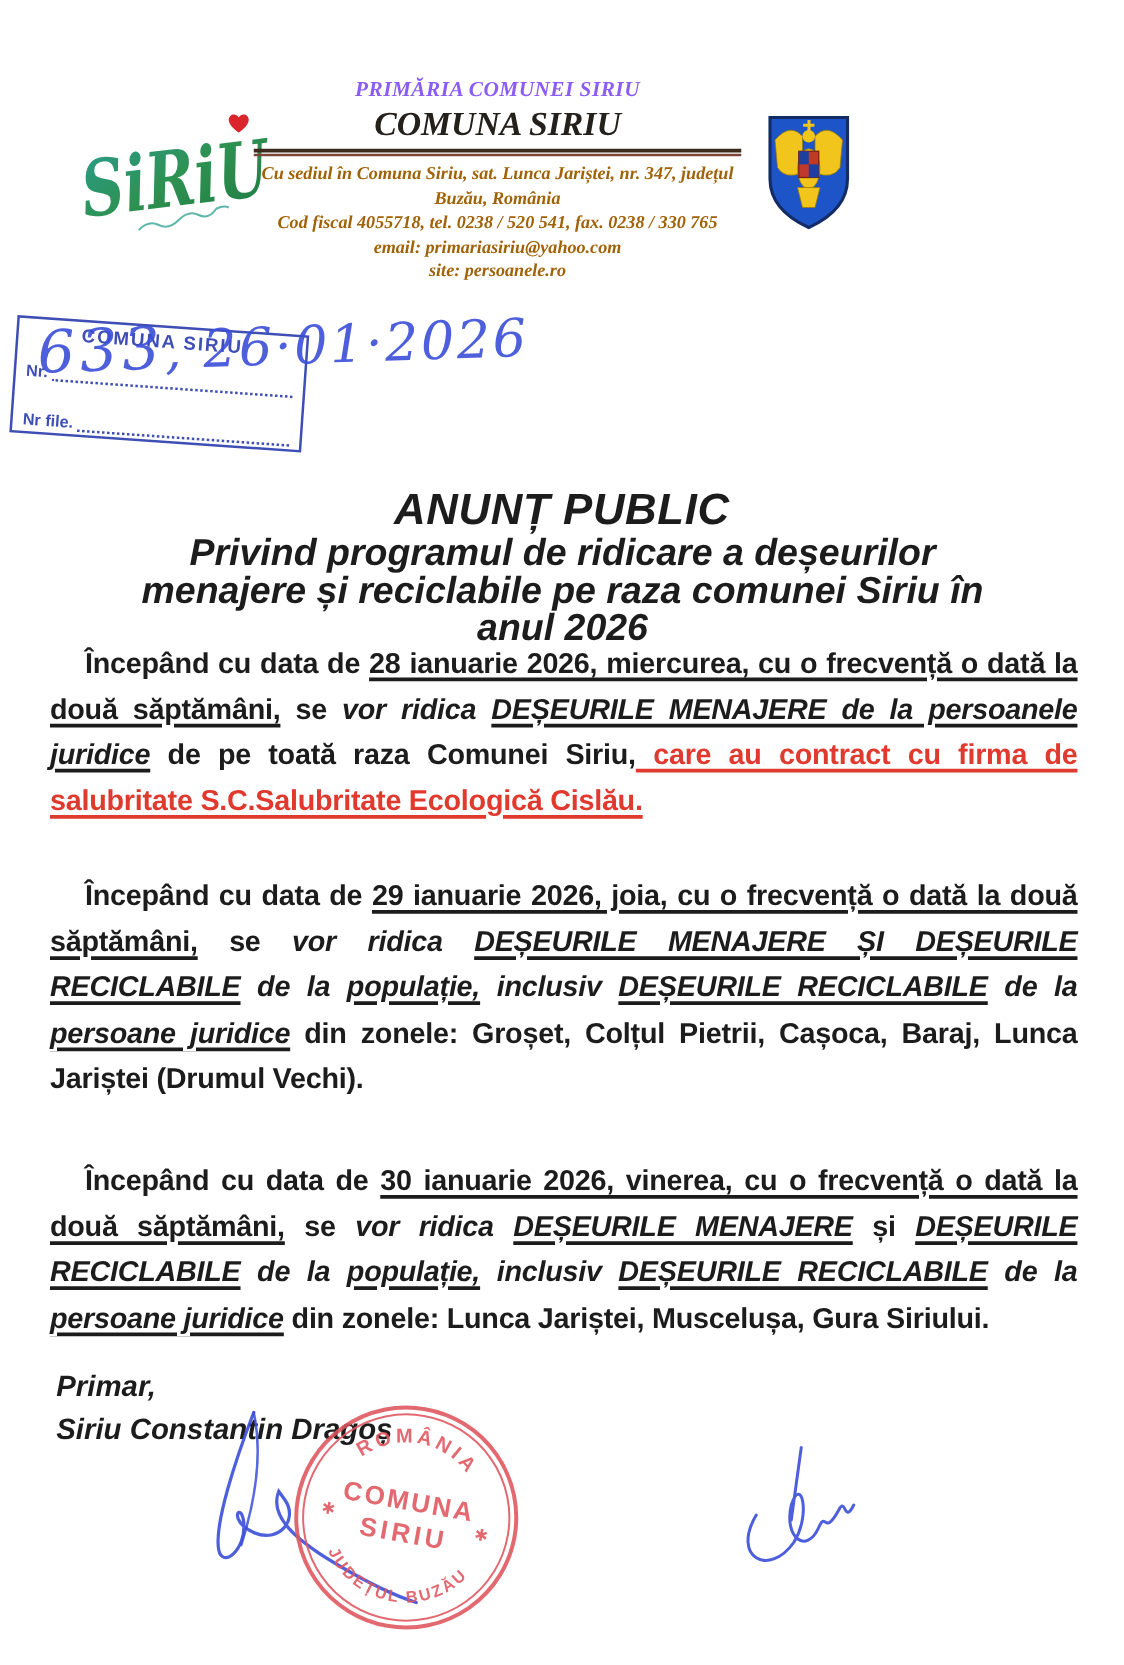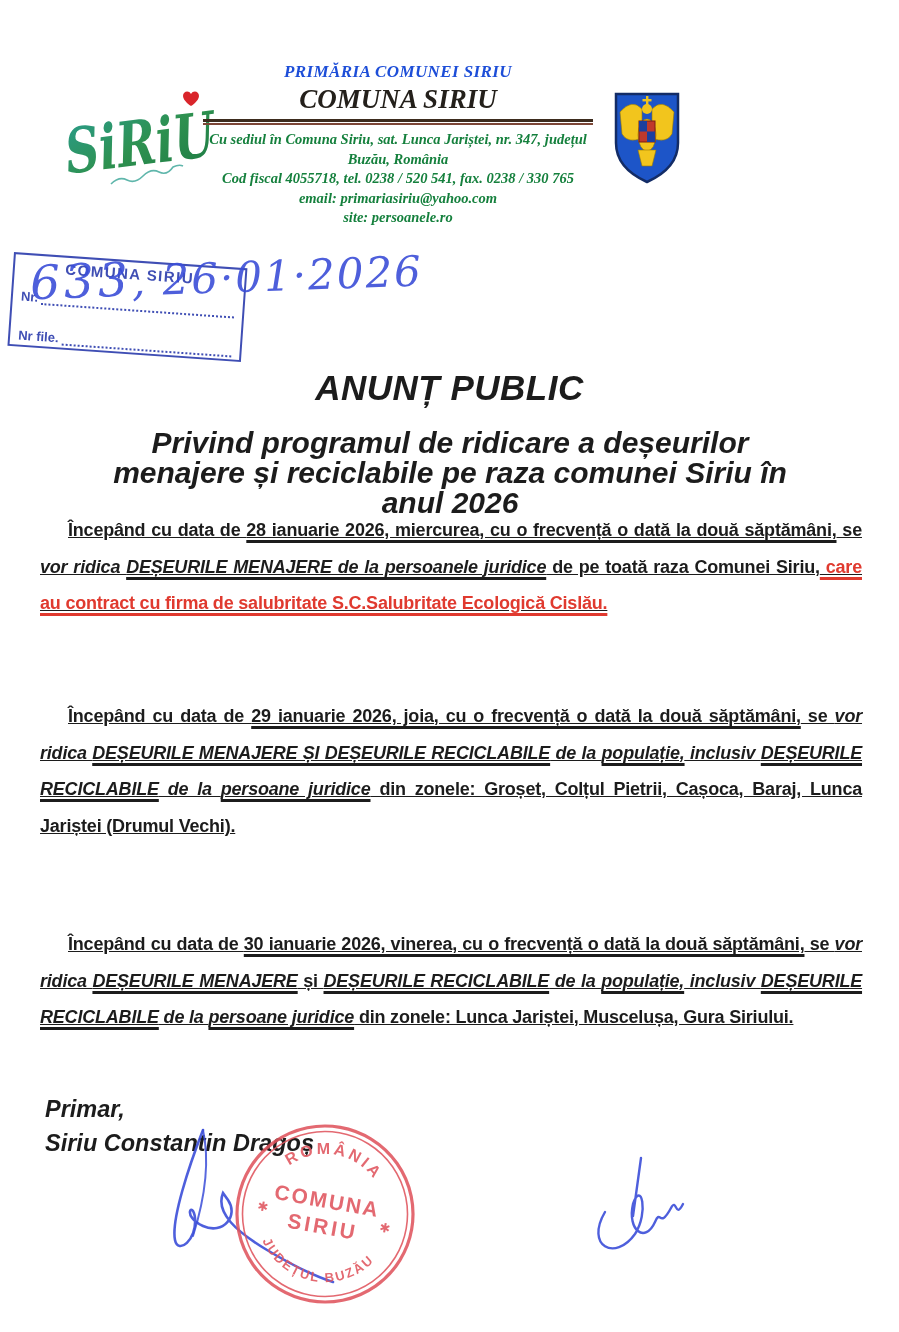--- a/index.html
+++ b/index.html
@@ -19,24 +19,24 @@
     font-family:"Liberation Sans",sans-serif;
     color:var(--ink);
   }
 
   
   .header-center{
     position:absolute;left:193px;top:62px;width:410px;
     text-align:center;
     font-family:"Liberation Serif",serif;
   }
-  .org-line1{font-size:17px;font-weight:bold;font-style:italic;letter-spacing:.4px;color:#1d4ed8;}
+  .org-line1{font-size:17px;font-weight:bold;font-style:italic;letter-spacing:.4px;color:#8b5cf6;}
   .org-line2{font-size:27px;font-weight:bold;font-style:italic;margin-top:2px;color:#24201b;}
   .double-rule{margin:4px 10px 5px 10px;height:6px;border-top:3px solid #3d2c1e;border-bottom:2px solid #7c4636;}
-  .addr{font-size:14.5px;font-style:italic;font-weight:bold;line-height:19.5px;color:#15803d;}
+  .addr{font-size:14.5px;font-style:italic;font-weight:bold;line-height:19.5px;color:#a16207;}
   .logo-svg{position:absolute;left:55px;top:84px;}
   .coat-svg{position:absolute;left:612px;top:88px;}
 
   
   .reg-stamp{
     position:absolute;left:14px;top:252px;width:234px;height:94px;
     border:2.5px solid var(--regblue);
     transform:rotate(4deg);transform-origin:left top;
     color:var(--regblue);
     padding:3px 8px 4px 8px;
@@ -52,33 +52,33 @@
     font-family:"DejaVu Serif",serif;font-style:italic;
     color:var(--handblue);
     transform:rotate(-2deg);
     white-space:nowrap;opacity:.9;
   }
   .hand-nr{font-size:47px;letter-spacing:4px;}
   .hand-date{font-size:42px;letter-spacing:2px;}
 
   
   .doc-title{
-    position:absolute;left:0;top:368px;width:100%;
+    position:absolute;left:0;top:388px;width:100%;
     text-align:center;font-size:35px;font-weight:bold;font-style:italic;
     letter-spacing:.5px;
   }
   .doc-subtitle{
     position:absolute;left:92px;top:428px;width:716px;
     text-align:center;font-size:30px;font-weight:bold;font-style:italic;
     line-height:30px;
   }
   .body-par{
     position:absolute;left:40px;width:822px;
-    font-size:18px;font-weight:bold;line-height:36.5px;
-    text-align:justify;text-indent:28px;letter-spacing:-.2px;text-decoration:underline;
+    font-size:23px;font-weight:bold;line-height:36.5px;
+    text-align:justify;text-indent:28px;letter-spacing:-.2px;
   }
   .par1{top:512px;}
   .par2{top:698px;}
   .par3{top:926px;}
   .body-par .u{text-decoration:underline;text-decoration-thickness:2.5px;text-underline-offset:4px;}
   .body-par .i{font-style:italic;}
   .body-par .red{color:var(--red);}
 
   
   .sig{position:absolute;font-size:23.5px;font-weight:bold;line-height:34px;}

